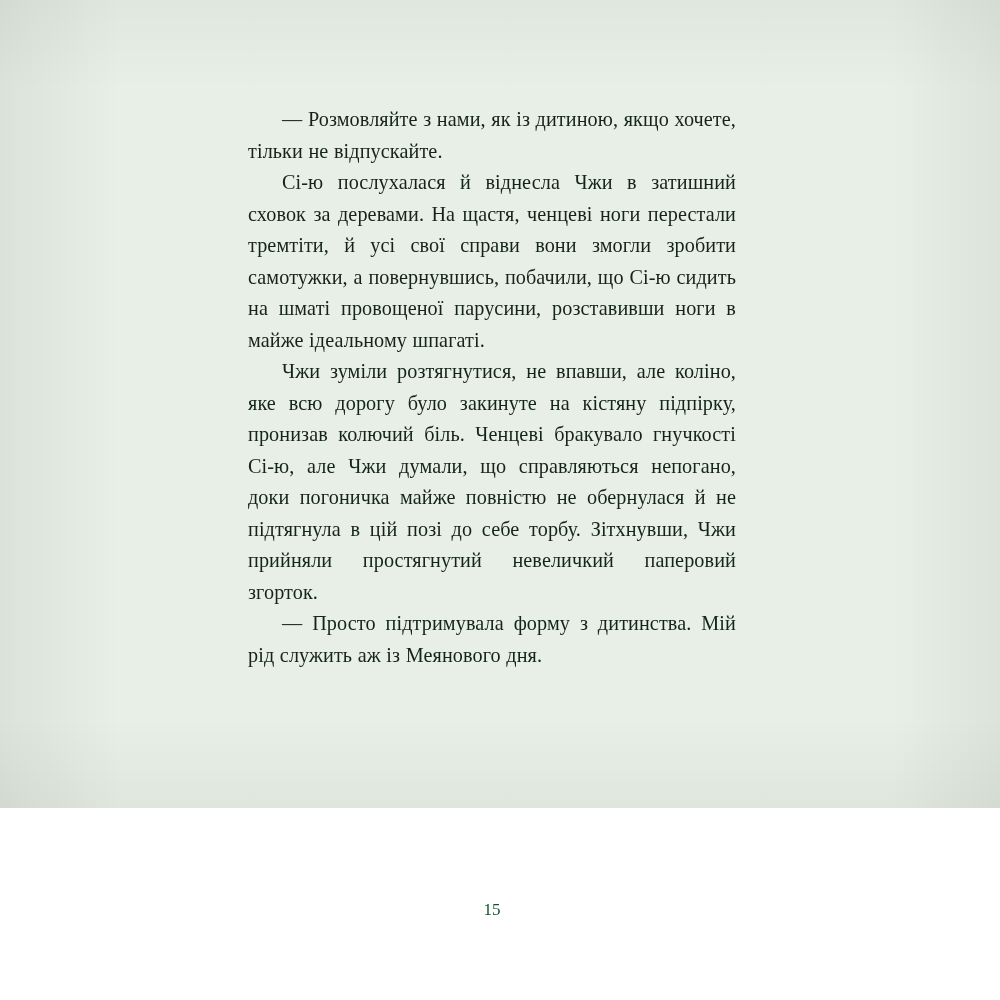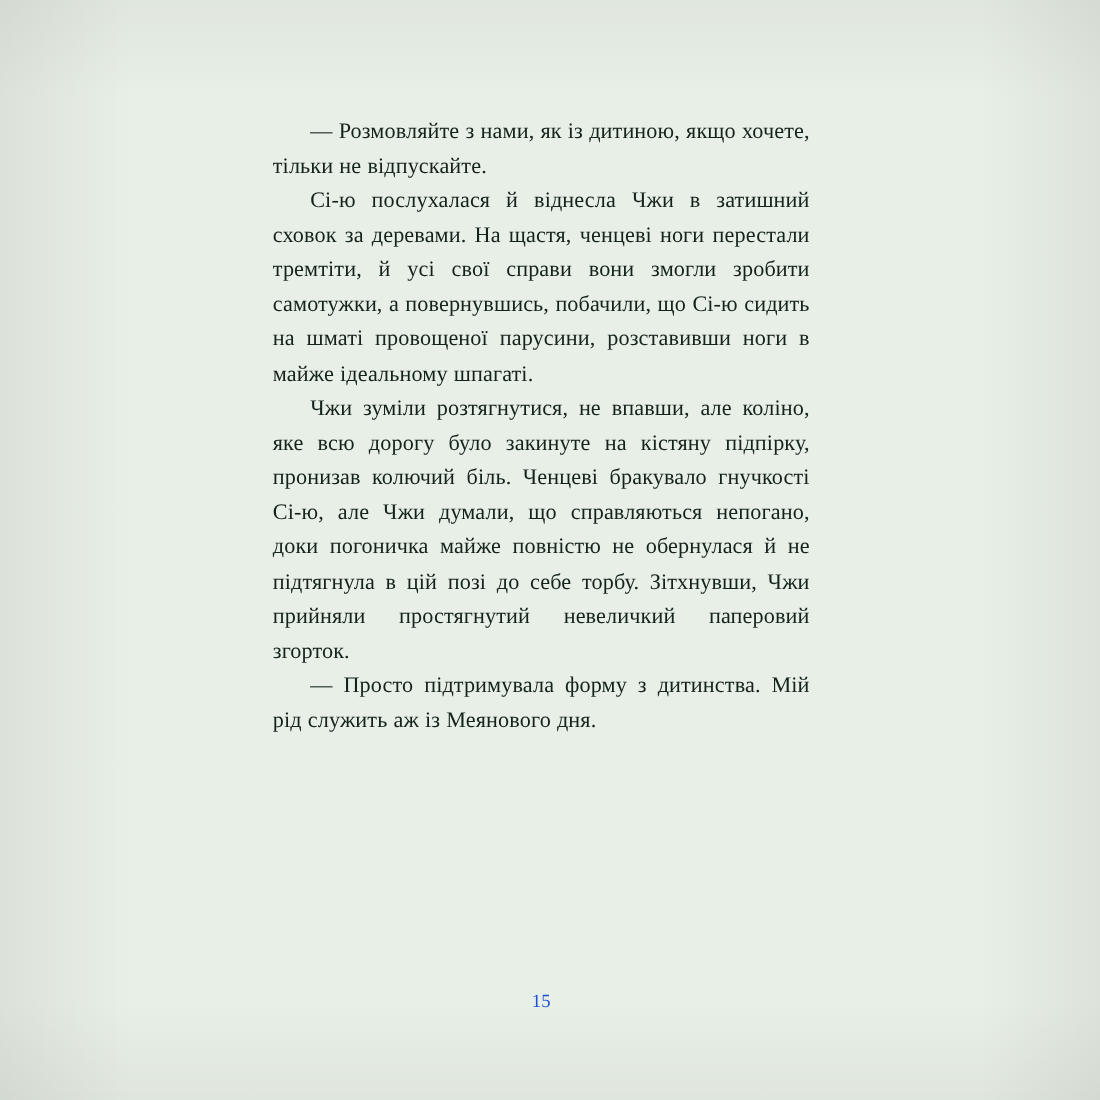--- a/index.html
+++ b/index.html
@@ -9,21 +9,21 @@
   }
   body {
     width: 1000px;
     height: 1000px;
     font-family: "Liberation Serif", serif;
     overflow: hidden;
   }
   #page {
     position: relative;
     width: 1000px;
-    height: 1000px;
+    height: 808px;
     background: #e8efe6;
     box-sizing: border-box;
   }
   
   #page::before {
     content: "";
     position: absolute;
     top: 0; left: 0; right: 0; bottom: 0;
     background:
       linear-gradient(to right, rgba(0,0,0,0.055) 0px, rgba(0,0,0,0.0) 120px),
@@ -51,21 +51,21 @@
   }
   .para.last-line-left {
     text-align-last: left;
   }
   #folio {
     position: absolute;
     left: 248px;
     top: 900px;
     width: 488px;
     text-align: center;
-    color: #1d4ed8;
+    color: #14532d;
     font-size: 17px;
     line-height: 20px;
     font-family: Liberation Serif, serif;
   }
 </style>
 </head>
 <body>
 
 <div id="page">
 

